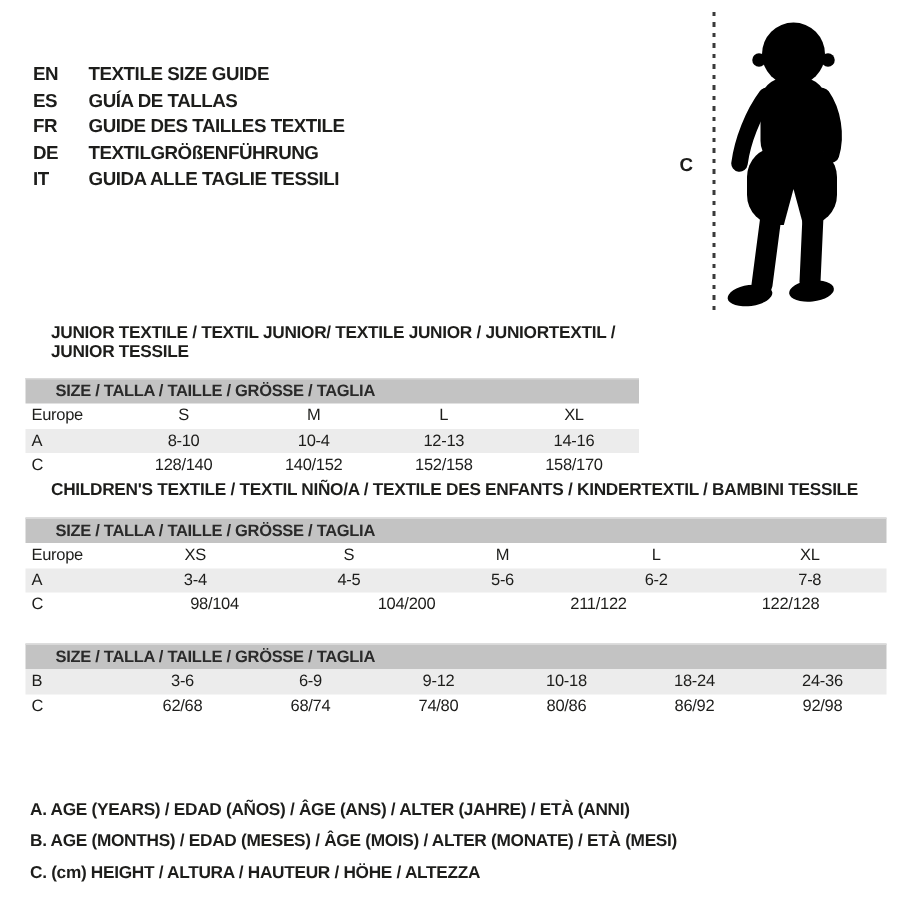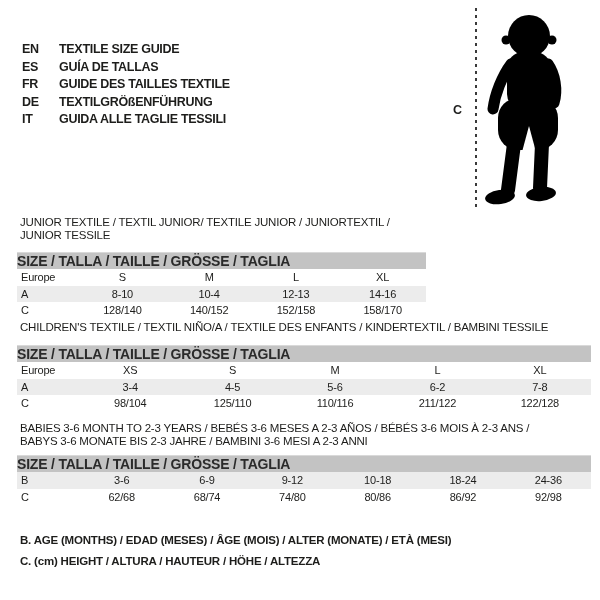--- a/index.html
+++ b/index.html
@@ -27,30 +27,30 @@
               color:var(--c-sil, #000); }
   .baby-svg .f { fill:currentColor; }
   .baby-svg .s { stroke:currentColor; fill:none; stroke-linecap:round; }
 
   
   .section { position:absolute; left:17px; }
   .section-junior   { top:216px; width:409px; }
   .section-children { top:321px; width:574px; }
   .section-babies   { top:422px; width:574px; }
 
-  .section-title { margin:0 0 0 3px; font-size:11.5px; font-weight:normal;
+  .section-title { margin:0 0 0 17px; font-size:11.5px; font-weight:bold;
                    line-height:13px; letter-spacing:-0.2px; white-space:pre-line; }
   .section-junior   .size-table { margin-top:10px; }
   .section-children .size-table { margin-top:11px; }
   .section-babies   .size-table { margin-top:7px; }
 
   .thead-bar { height:16px; line-height:16px; background:var(--c-bar, #c3c3c3);
                border-top:1px solid #d9d9d9;
-               font-size:14px; font-weight:bold; letter-spacing:-0.2px;
-               padding-left:0; color:#2a2a2a; }
+               font-size:11px; font-weight:bold; letter-spacing:-0.2px;
+               padding-left:20px; color:#2a2a2a; }
   .trow { display:flex; height:16.5px; line-height:16.5px;
           font-size:11px; font-weight:normal; letter-spacing:-0.2px; }
   .trow.striped { background:var(--c-stripe, #ececec); }
   .tcell { flex:1; text-align:center; }
   .tcell.label { flex:0 0 58px; text-align:left; padding-left:4px; }
 
   
   .footnotes { position:absolute; left:20px; top:530px; }
   .footnote { font-size:11.5px; font-weight:bold; letter-spacing:-0.2px;
               line-height:21px; }
@@ -153,31 +153,28 @@
           <div class="tcell label">A</div>
           <div class="tcell">3-4</div>
           <div class="tcell">4-5</div>
           <div class="tcell">5-6</div>
           <div class="tcell">6-2</div>
           <div class="tcell">7-8</div>
         </div>
         <div class="trow">
           <div class="tcell label">C</div>
           <div class="tcell">98/104</div>
-          <div class="tcell">125/110</div>
-          <div class="tcell">110/116</div>
+          <div class="tcell">104/200</div>
           <div class="tcell">211/122</div>
           <div class="tcell">122/128</div>
         </div>
       </div>
   </div>
 
   <div class="section section-babies">
-    <h2 class="section-title">BABIES 3-6 MONTH TO 2-3 YEARS / BEBÉS 3-6 MESES A 2-3 AÑOS / BÉBÉS 3-6 MOIS À 2-3 ANS /
-BABYS 3-6 MONATE BIS 2-3 JAHRE / BAMBINI 3-6 MESI A 2-3 ANNI</h2>
     <div class="size-table">
         <div class="thead-bar">SIZE / TALLA / TAILLE / GRÖSSE / TAGLIA</div>
         <div class="trow striped">
           <div class="tcell label">B</div>
           <div class="tcell">3-6</div>
           <div class="tcell">6-9</div>
           <div class="tcell">9-12</div>
           <div class="tcell">10-18</div>
           <div class="tcell">18-24</div>
           <div class="tcell">24-36</div>
@@ -188,17 +185,18 @@
           <div class="tcell">68/74</div>
           <div class="tcell">74/80</div>
           <div class="tcell">80/86</div>
           <div class="tcell">86/92</div>
           <div class="tcell">92/98</div>
         </div>
       </div>
   </div>
 
   <div class="footnotes">
+    <div class="footnote">A. AGE (YEARS) / EDAD (AÑOS) / ÂGE (ANS) / ALTER (JAHRE) / ETÀ (ANNI)</div>
     <div class="footnote">B. AGE (MONTHS) / EDAD (MESES) / ÂGE (MOIS) / ALTER (MONATE) / ETÀ (MESI)</div>
     <div class="footnote">C. (cm) HEIGHT / ALTURA / HAUTEUR / HÖHE / ALTEZZA</div>
   </div>
 
 </div>
 
 </body></html>

